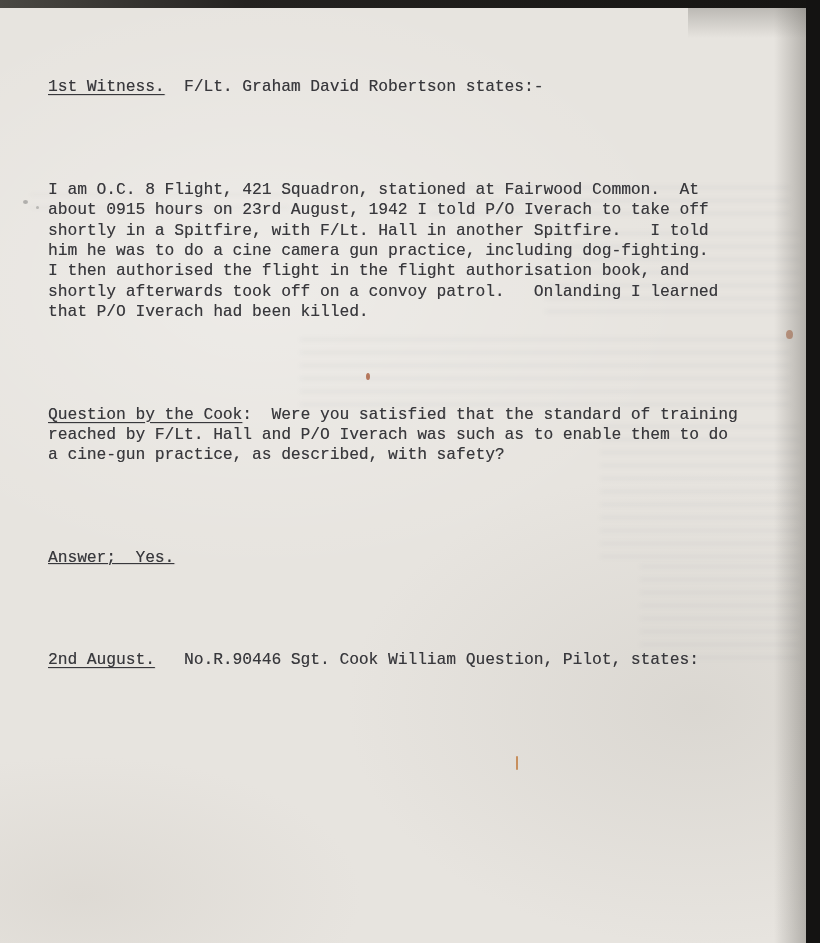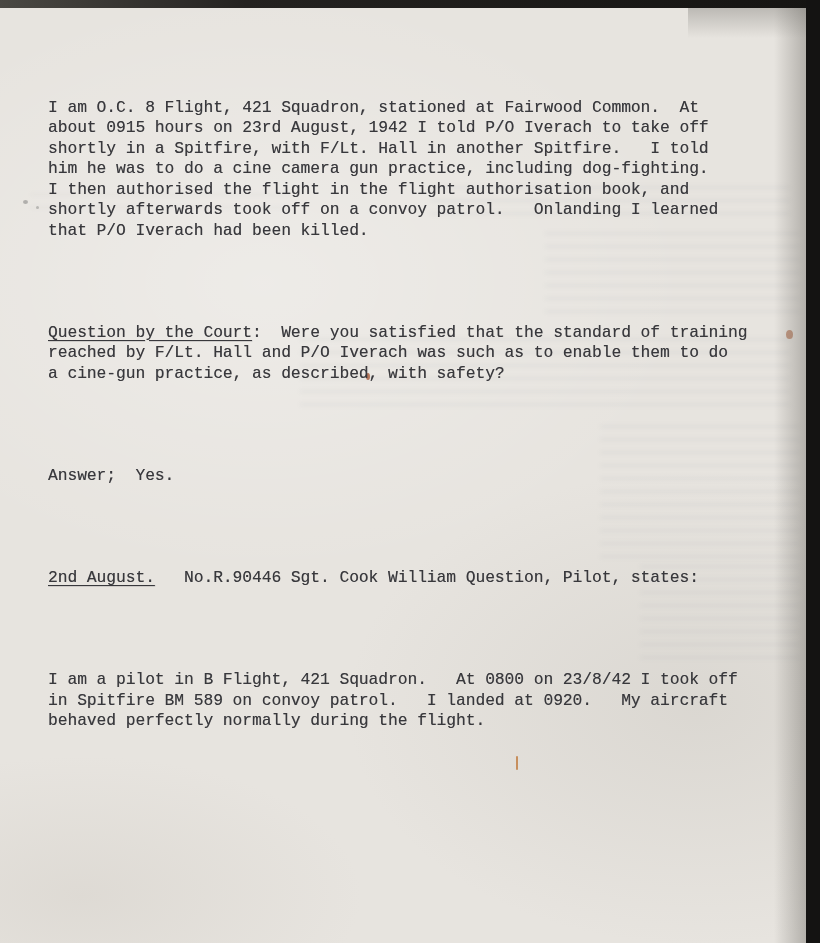--- a/index.html
+++ b/index.html
@@ -30,21 +30,21 @@
     background: linear-gradient(to bottom, rgba(108,106,101,0.35), rgba(108,106,101,0));
   }
   .doc {
     position: absolute; left: 48px; top: 16px; width: 740px;
     font-size: 16.2px; line-height: 20.45px;
     color: #38383c;
     text-shadow: 0.3px 0.3px 0.5px rgba(45,45,52,0.5);
     white-space: pre;
   }
   .t { margin: 0 0 20.45px 0; white-space: pre; }
-  .t.nogap { margin-bottom: 0; }
+  .t.nogap { margin-bottom: 0; text-decoration: underline; }
   .u {
     text-decoration: underline;
     text-decoration-thickness: 1.4px;
     text-underline-offset: 3px;
   }
   .smudge {
     position: absolute;
     filter: blur(2px);
     opacity: 0.5;
     background: repeating-linear-gradient(180deg,
@@ -70,41 +70,39 @@
 <div class="speck" style="left:23px; top:200px; width:5px; height:4px; background:#8a8a88; opacity:0.6;"></div>
 <div class="speck" style="left:36px; top:206px; width:3px; height:3px; background:#8a8a88; opacity:0.5;"></div>
 
 <div class="edge-shade"></div>
 <div class="corner-shade"></div>
 <div class="band-top"></div>
 <div class="band-right"></div>
 
 <div class="doc">
 
+  <p class="t"><span class="u">1st Witness.</span><span>  F/Lt. Graham David Robertson states:-</span></p>
 
   <p class="t">I am O.C. 8 Flight, 421 Squadron, stationed at Fairwood Common.  At
 about 0915 hours on 23rd August, 1942 I told P/O Iverach to take off
 shortly in a Spitfire, with F/Lt. Hall in another Spitfire.   I told
 him he was to do a cine camera gun practice, including dog-fighting.
 I then authorised the flight in the flight authorisation book, and
 shortly afterwards took off on a convoy patrol.   Onlanding I learned
 that P/O Iverach had been killed.</p>
 
-  <p class="t"><span class="u">Question by the Court</span><span>:  Were you satisfied that the standard of training
+  <p class="t"><span class="u">Question by the Cook</span><span>:  Were you satisfied that the standard of training
 reached by F/Lt. Hall and P/O Iverach was such as to enable them to do
 a cine-gun practice, as described, with safety?</span></p>
 
   <p class="t nogap">Answer;  Yes.</p>
 
 
   <p class="t"><span class="u">2nd August.</span><span>   No.R.90446 Sgt. Cook William Question, Pilot, states:</span></p>
 
-  <p class="t">I am a pilot in B Flight, 421 Squadron.   At 0800 on 23/8/42 I took off
-in Spitfire BM 589 on convoy patrol.   I landed at 0920.   My aircraft
-behaved perfectly normally during the flight.</p>
 
   
 
   
 
   
 
 </div>
 
 </body></html>

